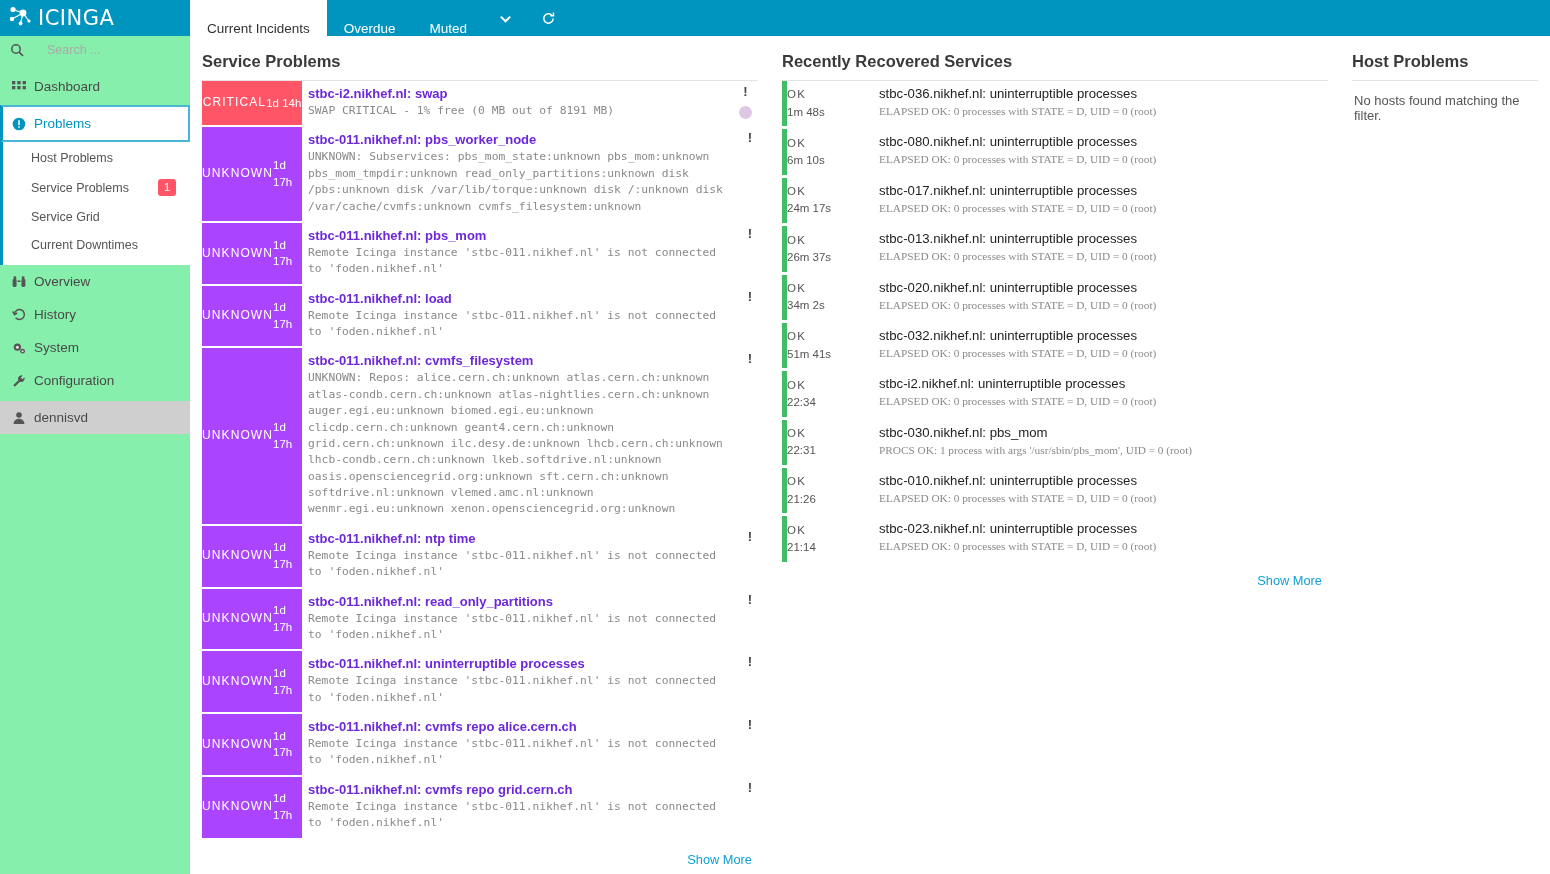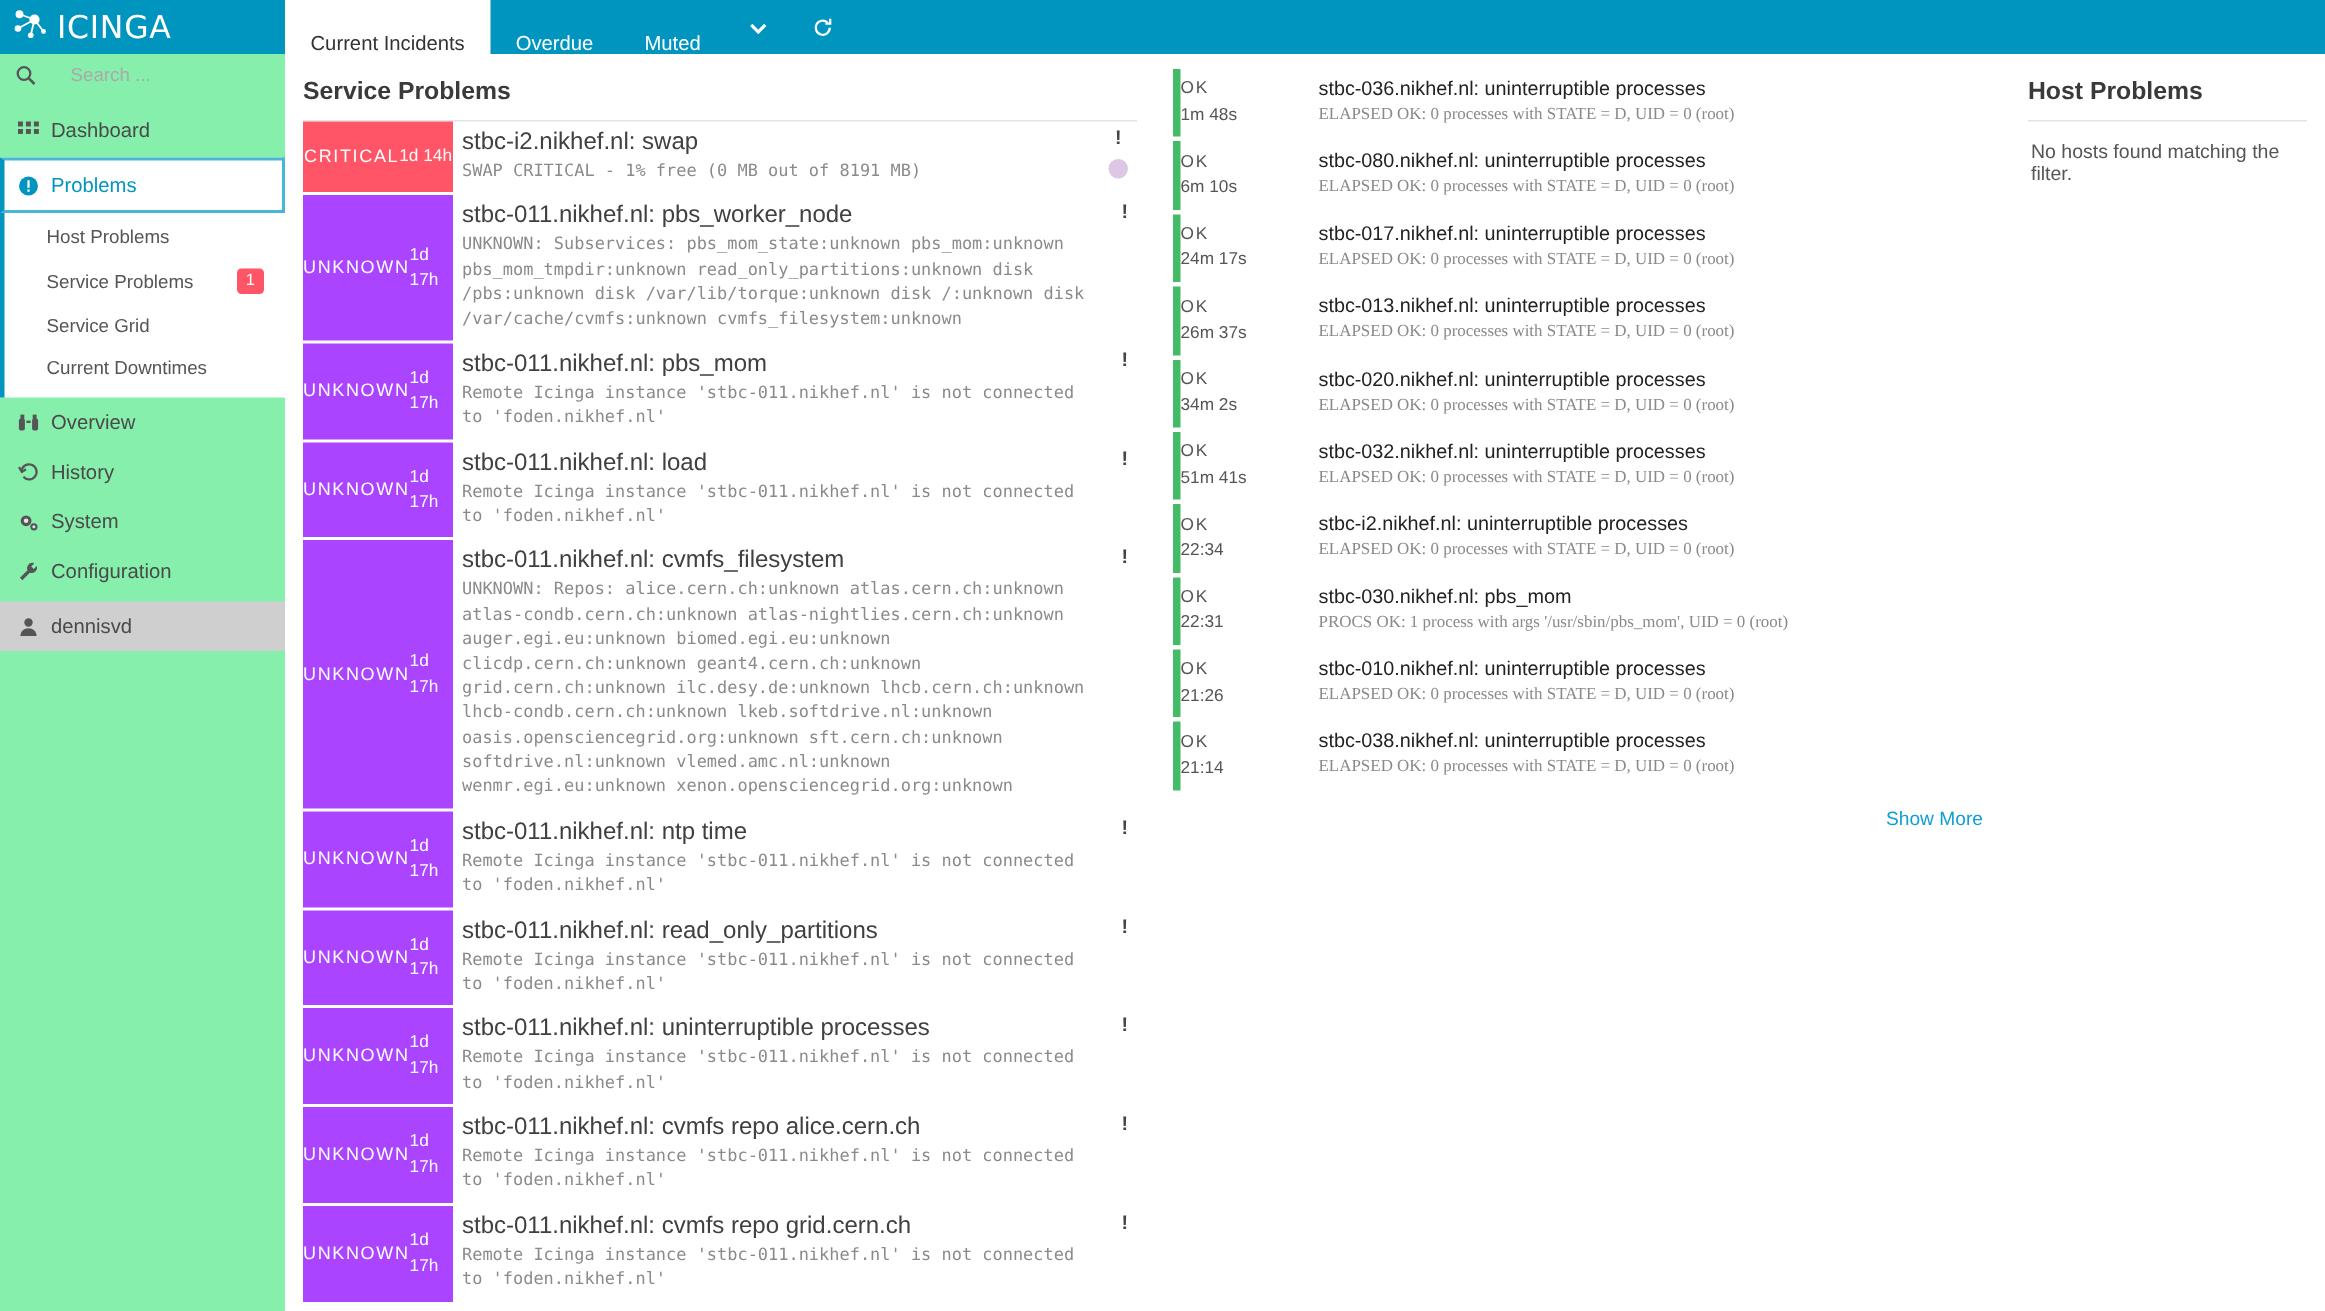--- a/index.html
+++ b/index.html
@@ -89,21 +89,21 @@
   .state {
     width: 100px; flex: 0 0 100px; color: #fff;
     display: flex; align-items: center;
     justify-content: center; padding: 6px 0; line-height: 1.45;
   }
   .state-name { font-size: 12px; letter-spacing: 1.1px; }
   .state-since { font-size: 11.5px; }
   .state.critical { background: #ff5566; }
   .state.unknown  { background: #aa44ff; }
   .sbody { flex: 1; padding: 5px 10px 6px 6px; min-width: 0; position: relative; }
-  .stitle { font-size: 16px; color: #404040; padding-right: 40px; }
+  .stitle { font-size: 13px; color: #6d28d9; padding-right: 40px; font-weight: bold; }
   .sout {
     font-family: "DejaVu Sans Mono", monospace; font-size: 11.3px;
     color: #8a8a8a; line-height: 1.45; margin-top: 2px; padding-right: 22px;
     white-space: pre-wrap; word-break: break-word;
   }
   .sicons {
     position: absolute; top: 4px; right: 6px;
     display: flex; flex-direction: column; align-items: center; gap: 8px;
   }
   .bang { font-size: 13px; font-weight: bold; color: #444; line-height: 1; }
@@ -429,20 +429,21 @@
                 <div class="sicons">
                   <div class="bang">!</div>
                 </div>
               </div>
             </div>
           </div>
         <div class="showmore sm-services">Show More</div>
       </div>
 
       <div class="col col-recovered">
+        <div class="col-title">Recently Recovered Services</div>
         <div id="recovered-rows">
             <div class="rrow">
               <div class="rbar"></div>
               <div class="rstate">
                 <div class="rstate-name">OK</div>
                 <div class="rstate-time">1m 48s</div>
               </div>
               <div class="rbody">
                 <div class="rtitle">stbc-036.nikhef.nl: uninterruptible processes</div>
                 <div class="rout">ELAPSED OK: 0 processes with STATE = D, UID = 0 (root)</div>
@@ -536,21 +537,21 @@
                 <div class="rout">ELAPSED OK: 0 processes with STATE = D, UID = 0 (root)</div>
               </div>
             </div>
             <div class="rrow">
               <div class="rbar"></div>
               <div class="rstate">
                 <div class="rstate-name">OK</div>
                 <div class="rstate-time">21:14</div>
               </div>
               <div class="rbody">
-                <div class="rtitle">stbc-038.nikhef.nl: uninterruptible processes</div>
+                <div class="rtitle">stbc-023.nikhef.nl: uninterruptible processes</div>
                 <div class="rout">ELAPSED OK: 0 processes with STATE = D, UID = 0 (root)</div>
               </div>
             </div>
           </div>
         <div class="showmore">Show More</div>
       </div>
 
       <div class="col col-hosts">
         <div class="col-title">Host Problems</div>
         <div class="empty-msg">No hosts found matching the filter.</div>

